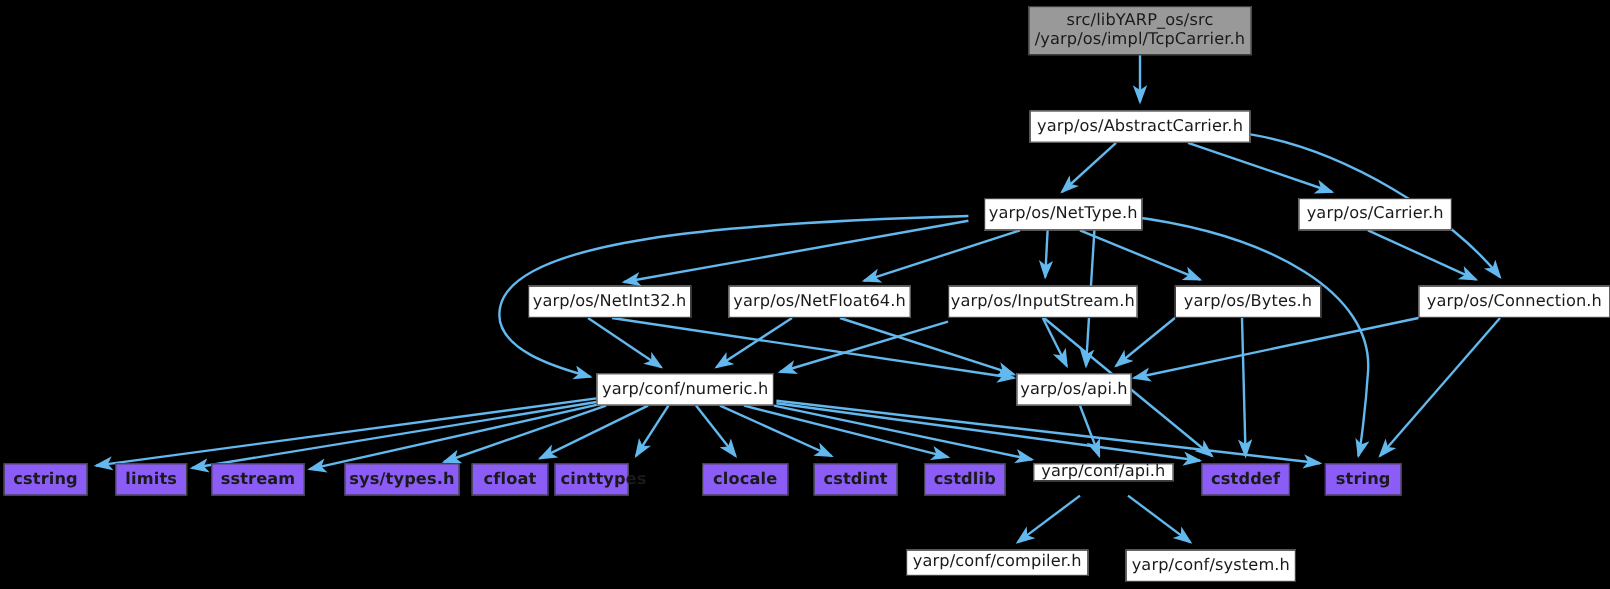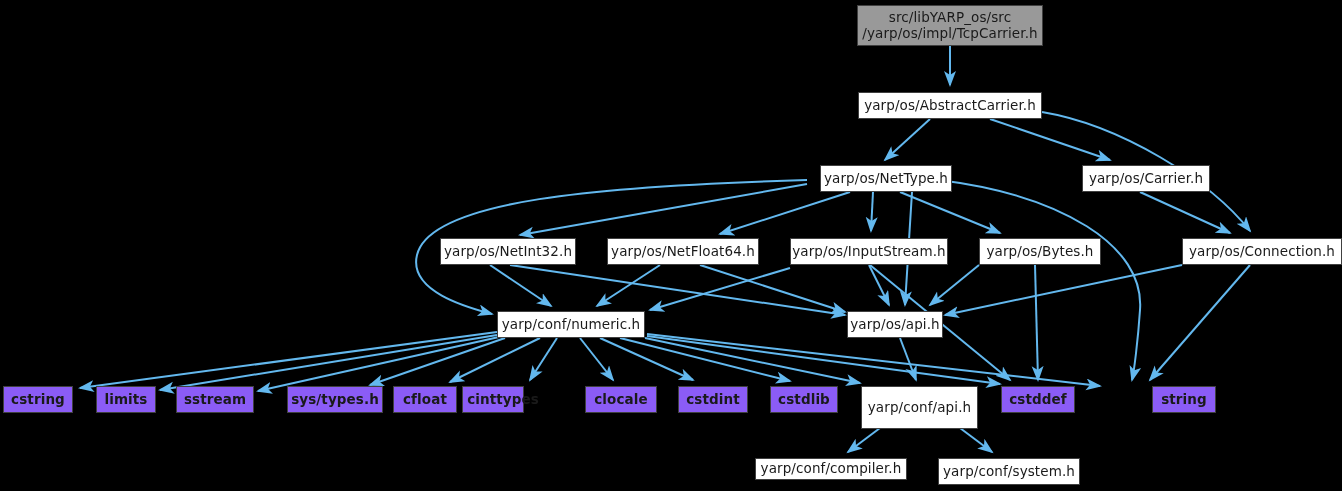--- a/index.html
+++ b/index.html
@@ -81,20 +81,20 @@
       <div class="node white" style="left: 847px; top: 311px; width: 96px; height: 27px;">yarp/os/api.h</div>
       <div class="node grey" style="left: 3px; top: 386px; width: 70px; height: 27px;">cstring</div>
       <div class="node grey" style="left: 96px; top: 386px; width: 60px; height: 27px;">limits</div>
       <div class="node grey" style="left: 176px; top: 386px; width: 78px; height: 27px;">sstream</div>
       <div class="node grey" style="left: 275px; top: 386px; width: 96px; height: 27px; margin-left: 12px;">sys/types.h</div>
       <div class="node grey" style="left: 393px; top: 386px; width: 64px; height: 27px;">cfloat</div>
       <div class="node grey" style="left: 462px; top: 386px; width: 62px; height: 27px; padding-left: 20px;">cinttypes</div>
       <div class="node grey" style="left: 585px; top: 386px; width: 72px; height: 27px;">clocale</div>
       <div class="node grey" style="left: 678px; top: 386px; width: 70px; height: 27px;">cstdint</div>
       <div class="node grey" style="left: 770px; top: 386px; width: 68px; height: 27px;">cstdlib</div>
-      <div class="node white" style="left: 861px; top: 386px; width: 117px; height: 43px; text-align: right;">yarp/conf/api.h</div>
+      <div class="node white" style="left: 861px; top: 386px; width: 117px; height: 15px; text-align: right;">yarp/conf/api.h</div>
       <div class="node grey" style="left: 1001px; top: 386px; width: 74px; height: 27px;">cstddef</div>
-      <div class="node grey" style="left: 1104px; top: 386px; width: 64px; height: 27px; margin-left: 48px;">string</div>
+      <div class="node grey" style="left: 1104px; top: 386px; width: 64px; height: 27px;">string</div>
       <div class="node white" style="left: 755px; top: 458px; width: 152px; height: 22px;">yarp/conf/compiler.h</div>
       <div class="node white" style="left: 938px; top: 458px; width: 142px; height: 27px;">yarp/conf/system.h</div>
     </div>
 
 </div>
 
 </body></html>

